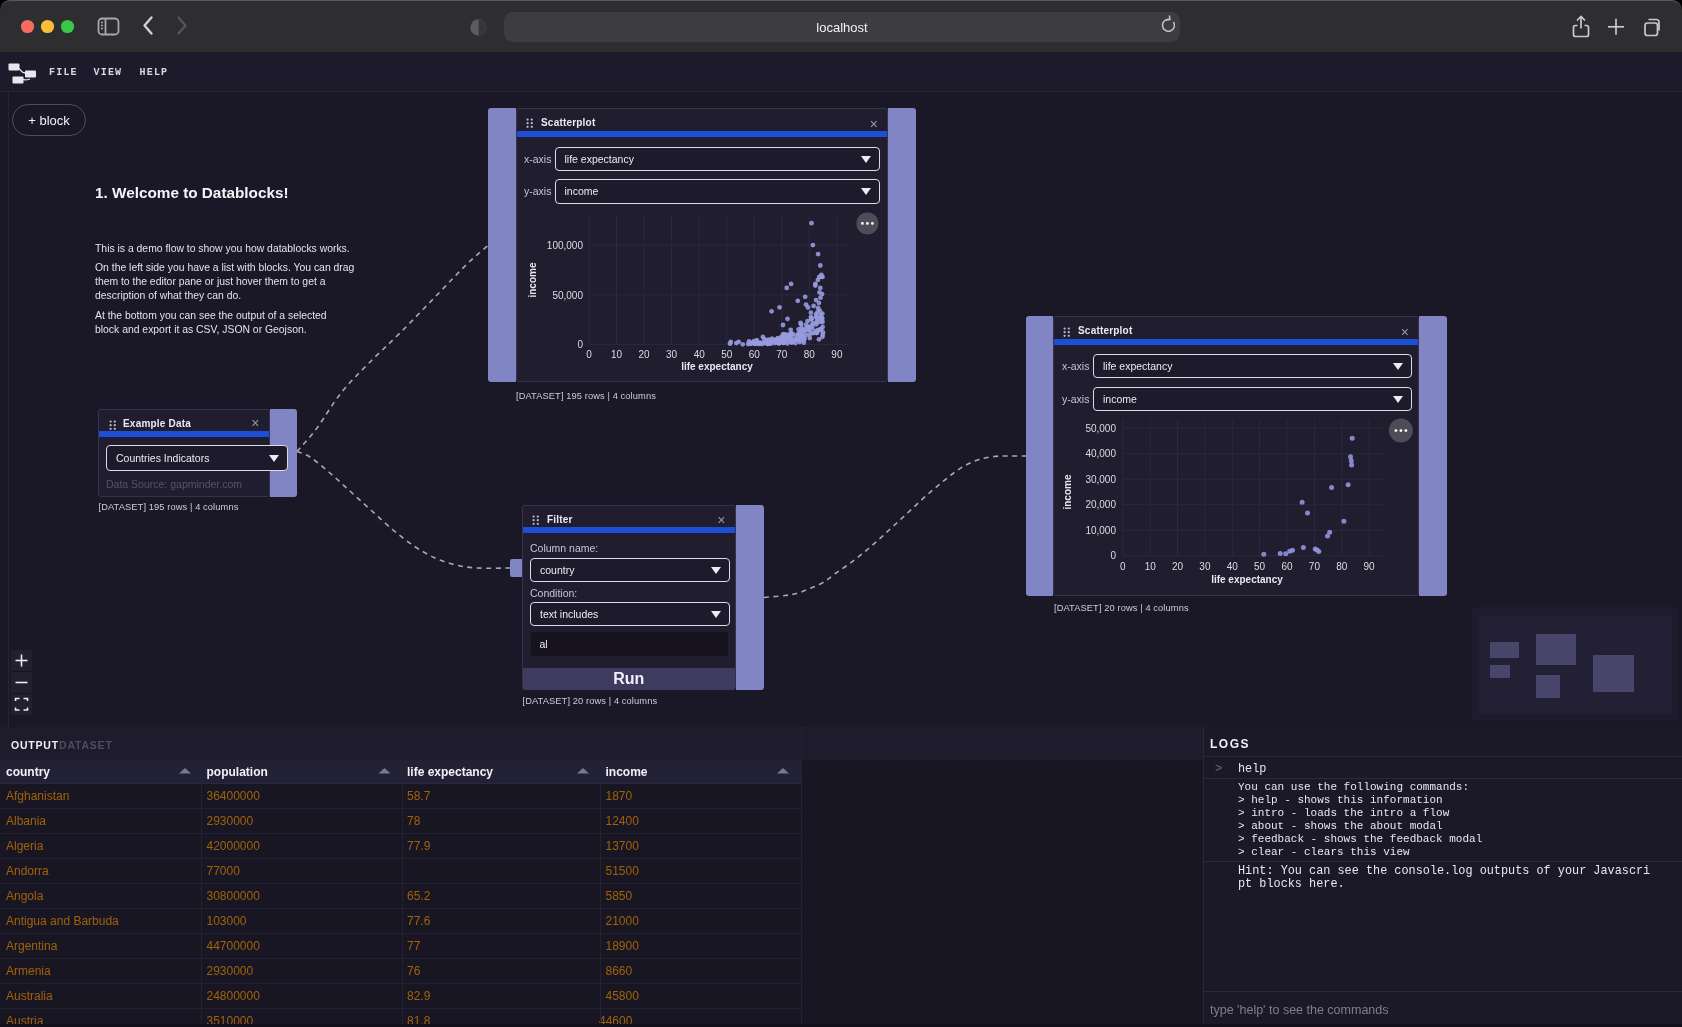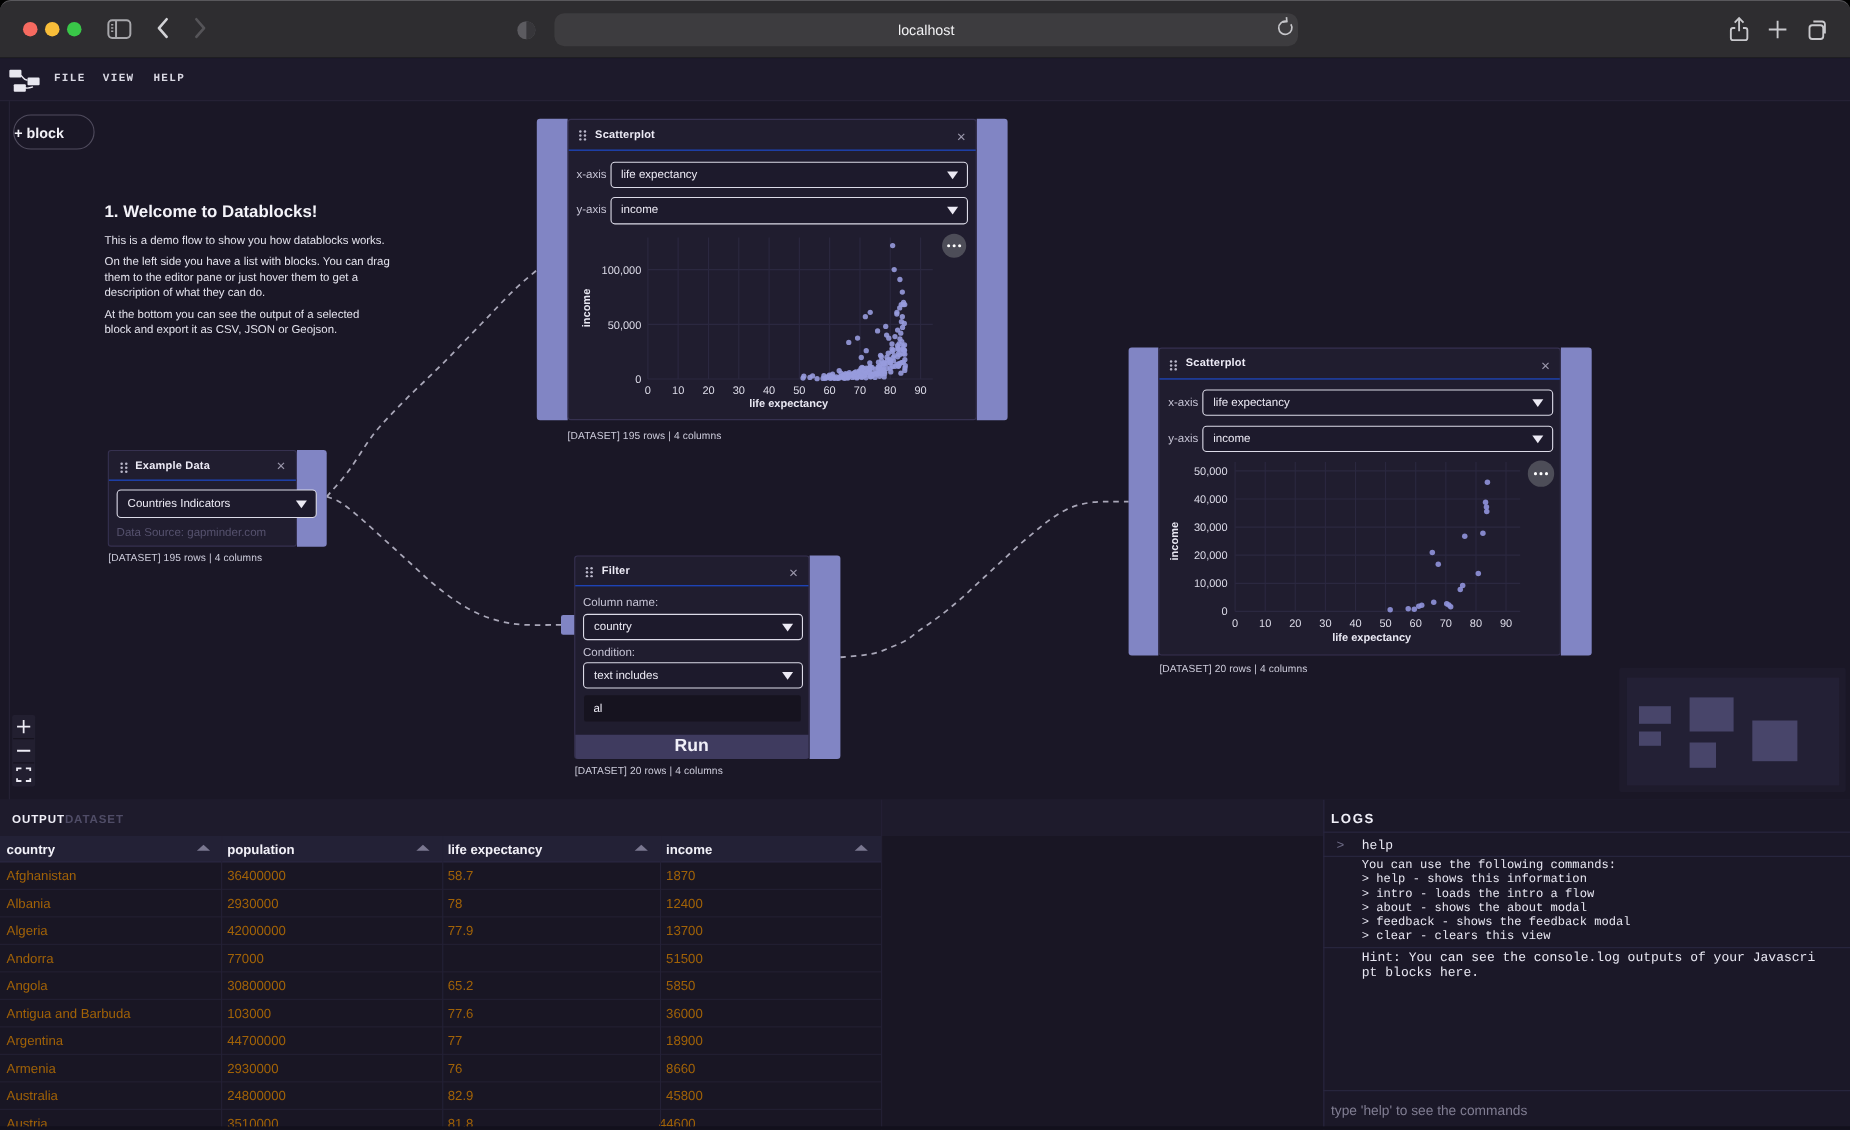--- a/index.html
+++ b/index.html
@@ -1,32 +1,32 @@
 <!DOCTYPE html>
 <html><head><meta charset="utf-8">
 <style>
 * { margin:0; padding:0; box-sizing:border-box; }
 html,body { width:1682px; height:1027px; overflow:hidden; background:#1a1726;
   font-family:"Liberation Sans",sans-serif; -webkit-font-smoothing:antialiased; }
 .abs { position:absolute; }
 .node { position:absolute; background:#201d2f; border:1px solid #363150; border-radius:3px; }
-.nhead { position:relative; height:27px; border-bottom:1px solid #1d4ed8; }
+.nhead { position:relative; height:27px; border-bottom:6px solid #1d4ed8; }
 .ntitle { position:absolute; left:24px; top:8px; font-size:10px; font-weight:bold; color:#eceaf5; letter-spacing:.2px; }
 .nclose { position:absolute; right:9px; top:5.5px; font-size:14px; color:#9a97ab; }
 .hbar { position:absolute; background:#8185c4; }
 .sel { position:absolute; border:1.5px solid #dcdbe8; border-radius:4px; background:#1d1a2c; color:#eceaf4; font-size:10.5px; }
 .sel span { position:absolute; left:9px; top:50%; transform:translateY(-50%); }
 .caret { position:absolute; right:8px; top:50%; margin-top:-3px; width:0; height:0;
   border-left:5.5px solid transparent; border-right:5.5px solid transparent; border-top:7px solid #eceaf4; }
 .caption { position:absolute; font-size:9.3px; color:#cdccdb; letter-spacing:.1px; }
 .nlabel { position:absolute; font-size:10.5px; color:#c5c3d4; }
 .mono { font-family:"Liberation Mono",monospace; }
 .td { position:absolute; top:5px; font-size:12px; color:#a16207; }
 .trow { width:801px; height:25px; border-bottom:1px solid #232033; }
-.wp { position:absolute; font-size:10.4px; line-height:14px; color:#e3e2ec; width:300px; }
+.wp { position:absolute; font-size:10.4px; line-height:14px; color:#e3e2ec; width:300px;margin-top:29px; }
 </style></head>
 <body>
 
 <div class="abs" style="left:0;top:0;width:14px;height:14px;background:#000"></div>
 <div class="abs" style="left:1668px;top:0;width:14px;height:14px;background:#000"></div>
 <div class="abs" style="left:0;top:0;width:1682px;height:53px;background:#2e2d30;border-bottom:1px solid #1a1a1c;border-radius:10px 10px 0 0;border-top:1px solid #59585c"></div>
 <svg class="abs" style="left:0;top:0" width="1682" height="53" viewBox="0 0 1682 53">
   <circle cx="27.5" cy="26.5" r="6.6" fill="#f66a60"></circle>
   <circle cx="47.5" cy="26.5" r="6.6" fill="#f8bd39"></circle>
   <circle cx="67.5" cy="26.5" r="6.6" fill="#39c748"></circle>
@@ -70,21 +70,21 @@
 
 <div class="abs" style="left:8px;top:92px;width:1px;height:635px;background:#272337"></div>
 
 <svg class="abs" style="left:0;top:0" width="1682" height="1027" viewBox="0 0 1682 1027" fill="none">
   <path d="M297,451.5 C300.3,447.6 309.7,437.8 317,428 C324.3,418.2 332.3,403.8 341,393 C349.7,382.2 359.0,373.2 369,363 C379.0,352.8 389.7,343.3 401,332 C412.3,320.7 426.0,306.3 437,295 C448.0,283.7 458.5,272.2 467,264 C475.5,255.8 484.5,248.6 488,245.5 " stroke="#a9a7b8" stroke-width="1.6" stroke-dasharray="5 4.5"></path>
   <path d="M297,451.5 C299.2,452.4 304.5,453.4 310,457 C315.5,460.6 323.2,467.2 330,473 C336.8,478.8 344.0,485.7 351,492 C358.0,498.3 365.0,504.7 372,511 C379.0,517.3 386.0,524.2 393,530 C400.0,535.8 407.0,541.3 414,546 C421.0,550.7 428.0,554.8 435,558 C442.0,561.2 449.0,563.3 456,565 C463.0,566.7 468.0,567.5 477,568 C486.0,568.5 504.5,568.0 510,568 " stroke="#a9a7b8" stroke-width="1.6" stroke-dasharray="5 4.5"></path>
   <path d="M764,597.5 C767.5,597.2 779.3,596.2 785,595.5 C790.7,594.8 793.7,594.2 798,593 C802.3,591.8 806.7,589.8 811,588 C815.3,586.2 819.8,584.5 824,582 C828.2,579.5 831.8,576.0 836,573 C840.2,570.0 844.7,567.2 849,564 C853.3,560.8 857.7,557.5 862,554 C866.3,550.5 870.7,546.8 875,543 C879.3,539.2 883.7,535.0 888,531 C892.3,527.0 896.7,523.0 901,519 C905.3,515.0 909.7,511.0 914,507 C918.3,503.0 922.7,498.8 927,495 C931.3,491.2 935.7,487.6 940,484 C944.3,480.4 948.7,476.7 953,473.5 C957.3,470.3 961.7,467.3 966,465 C970.3,462.7 974.3,460.9 979,459.5 C983.7,458.1 988.8,457.1 994,456.5 C999.2,455.9 1004.7,456.1 1010,456 C1015.3,455.9 1023.3,456.0 1026,456 " stroke="#a9a7b8" stroke-width="1.6" stroke-dasharray="5 4.5"></path>
 </svg>
 
 <div class="abs" style="left:12px;top:104px;width:74px;height:32px;border:1.5px solid #504c5e;border-radius:16px;">
-  <div class="abs" style="left:0;right:0;top:8px;text-align:left;font-size:13px;font-weight:bold;color:#f2f1f7">+ block</div>
+  <div class="abs" style="left:0;right:0;top:8px;text-align:center;font-size:13px;font-weight:normal;color:#f2f1f7">+ block</div>
 </div>
 
 <div class="abs" style="left:95px;top:184px;width:300px;font-size:15.3px;font-weight:bold;color:#f4f3f9">1. Welcome to Datablocks!</div>
 <div class="wp" style="left:95px;top:213px">This is a demo flow to show you how datablocks works.</div>
 <div class="wp" style="left:95px;top:231.7px">On the left side you have a list with blocks. You can drag<br>them to the editor pane or just hover them to get a<br>description of what they can do.</div>
 <div class="wp" style="left:95px;top:279.5px">At the bottom you can see the output of a selected<br>block and export it as CSV, JSON or Geojson.</div>
 
 <div class="hbar" style="left:269.5px;top:408.5px;width:27.5px;height:88px;border-radius:0 3px 3px 0"></div>
 <div class="node" style="left:98px;top:408.5px;width:171.5px;height:88px">
   <div class="nhead">
@@ -575,21 +575,21 @@
 <div class="trow abs" style="left:0;top:884.4px">
     <div class="td" style="left:6px">Angola</div>
     <div class="td" style="left:206.5px">30800000</div>
     <div class="td" style="left:407px">65.2</div>
     <div class="td" style="left:605.5px">5850</div>
   </div>
 <div class="trow abs" style="left:0;top:909.4px">
     <div class="td" style="left:6px">Antigua and Barbuda</div>
     <div class="td" style="left:206.5px">103000</div>
     <div class="td" style="left:407px">77.6</div>
-    <div class="td" style="left:605.5px">36000</div>
+    <div class="td" style="left:605.5px">21000</div>
   </div>
 <div class="trow abs" style="left:0;top:934.4px">
     <div class="td" style="left:6px">Argentina</div>
     <div class="td" style="left:206.5px">44700000</div>
     <div class="td" style="left:407px">77</div>
     <div class="td" style="left:605.5px">18900</div>
   </div>
 <div class="trow abs" style="left:0;top:959.4px">
     <div class="td" style="left:6px">Armenia</div>
     <div class="td" style="left:206.5px">2930000</div>

